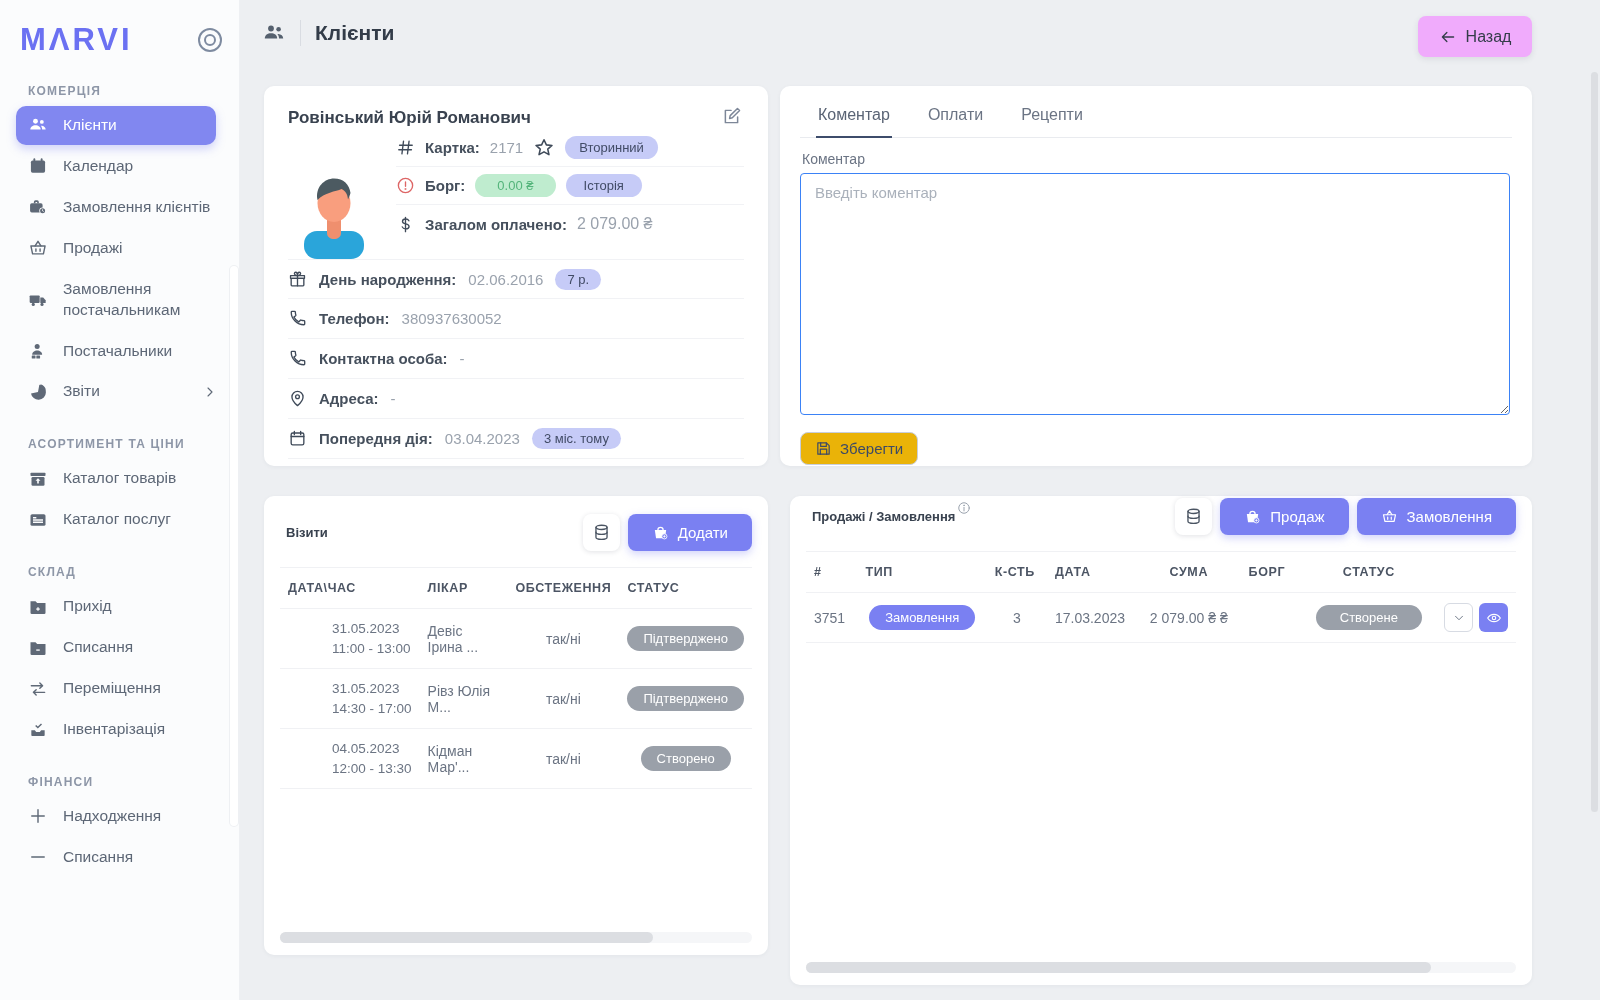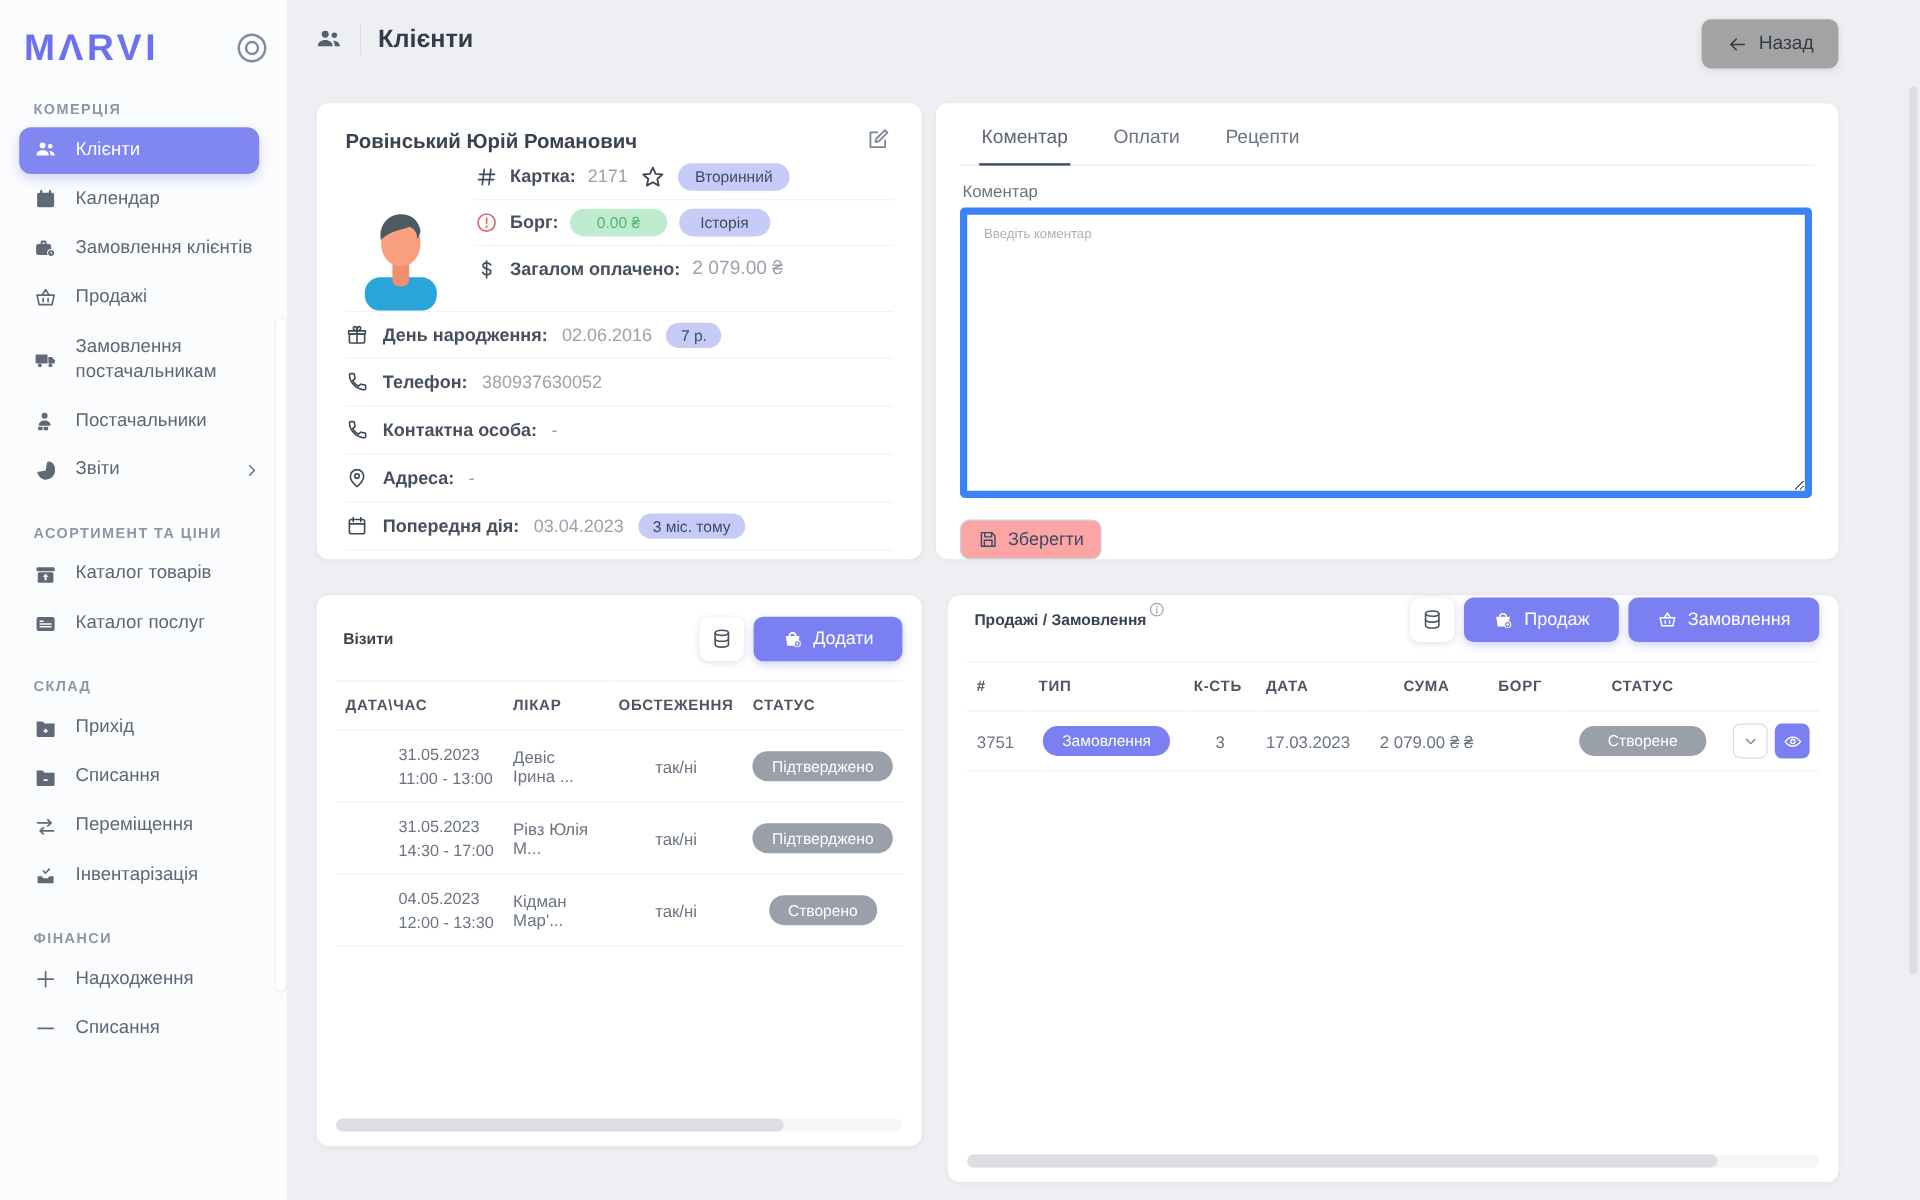--- a/index.html
+++ b/index.html
@@ -36,21 +36,21 @@
   .nav-item .chev { margin-left:auto; }
   .sidebar-scrollthumb { position:absolute; left:230px; top:266px; width:8px; height:560px; background:#ffffff; border-radius:4px; box-shadow:0 0 0 1px #eef0f3; }
 
   
   .page-header { position:absolute; left:262px; top:20px; display:flex; align-items:center; gap:14px; }
   .page-header .icn { color:#55606e; width:24px; height:24px; }
   .page-header .divider { width:1px; height:26px; background:#d9dce2; }
   .page-title { font-size:21px; font-weight:bold; color:#333c49; }
   .back-btn {
     position:absolute; left:1418px; top:16px; width:114px; height:41px;
-    background:#a3a3a3; border:none; border-radius:8px; box-shadow:0 2px 6px rgba(40,50,70,.10);
+    background:#f0abfc; border:none; border-radius:8px; box-shadow:0 2px 6px rgba(40,50,70,.10);
     display:flex; align-items:center; justify-content:center; gap:9px;
     font-family:inherit; font-size:16px; color:#333c49; cursor:pointer;
   }
 
   
   .card { position:absolute; background:#fff; border-radius:10px; box-shadow:0 1px 4px rgba(40,50,70,.05); }
 
   
   .client-card { left:264px; top:86px; width:504px; height:380px; padding:18px 24px 0; }
   .client-head { display:flex; align-items:flex-start; justify-content:space-between;text-align:center; }
@@ -73,23 +73,23 @@
   .pill-accent { background:#7a80f2; color:#fff; padding:5px 16px; }
   .star-icn { width:22px; height:22px; color:#3f4a59; cursor:pointer; }
   .warn-icn { width:19px; height:19px; color:#dd6565; }
 
   
   .comment-card { left:780px; top:86px; width:752px; height:380px; padding:8px 20px 0; }
   .tabs { display:flex; gap:34px; border-bottom:1px solid #e9ebef; padding:0 16px; }
   .tab { padding:12px 2px; font-size:16px; color:#6b7484; cursor:pointer; border-bottom:2px solid transparent; margin-bottom:-1px; }
   .tab.active { color:#5a6475; border-bottom-color:#3d4c6b; }
   .field-label { font-size:14px; color:#6b7484; margin:13px 2px 6px; }
-  .comment-input { width:710px; height:242px; border:6px solid #3b82f6; border-radius:4px; padding:10px 14px; font-family:inherit; font-size:11px; color:#46505d; resize:both; }
+  .comment-input { width:710px; height:242px; border:1px solid #3b82f6; border-radius:4px; padding:10px 14px; font-family:inherit; font-size:15px; color:#46505d; resize:both; }
   .comment-input::placeholder { color:#aab1bb; }
-  .save-btn { margin-top:13px; display:inline-flex; align-items:center; gap:8px; background:#fca5a5; border:1px solid #c8cedc; border-radius:8px; padding:7px 14px; font-family:inherit; font-size:15px; color:#3d4a66; cursor:pointer; }
+  .save-btn { margin-top:13px; display:inline-flex; align-items:center; gap:8px; background:#eab308; border:1px solid #c8cedc; border-radius:8px; padding:7px 14px; font-family:inherit; font-size:15px; color:#3d4a66; cursor:pointer; }
   .save-btn .icn { width:17px; height:17px; }
 
   
   .visits-card { left:264px; top:496px; width:504px; height:459px; padding:18px 16px 0; }
   .sales-card  { left:790px; top:496px; width:742px; height:489px; padding:2px 16px 0; }
   .panel-head { display:flex; align-items:center; }
   .panel-title { font-size:13px; font-weight:bold; color:#39424f; margin-left:6px; }
   .panel-actions { margin-left:auto; display:flex; gap:8px; }
   .sq-btn { width:37px; height:37px; background:#fff; border:none; border-radius:8px; box-shadow:0 1px 5px rgba(40,50,70,.14); display:flex; align-items:center; justify-content:center; color:#4a5462; cursor:pointer; }
   .accent-btn { height:37px; background:#7a80f2; color:#fff; border:none; border-radius:8px; display:inline-flex; align-items:center; justify-content:center; gap:9px; font-family:inherit; font-size:15px; padding:0 24px; cursor:pointer; box-shadow:0 3px 8px rgba(122,128,242,.35); }

